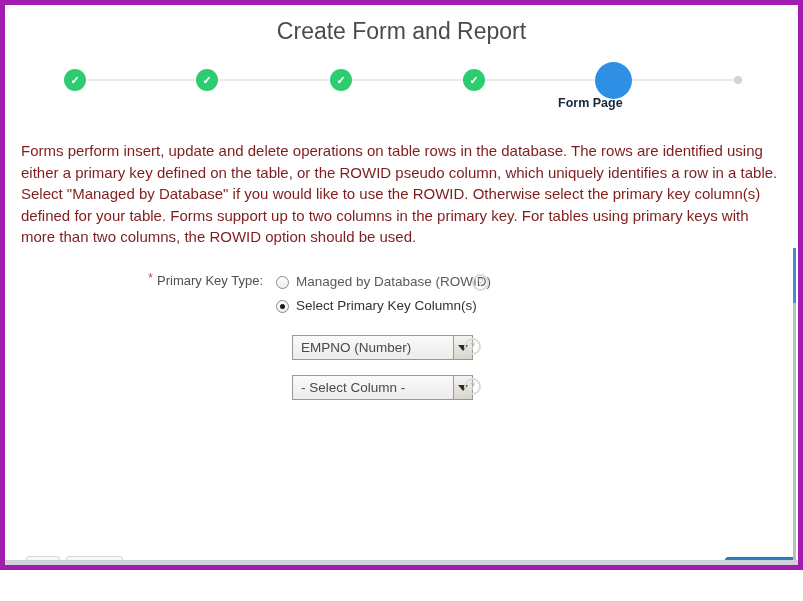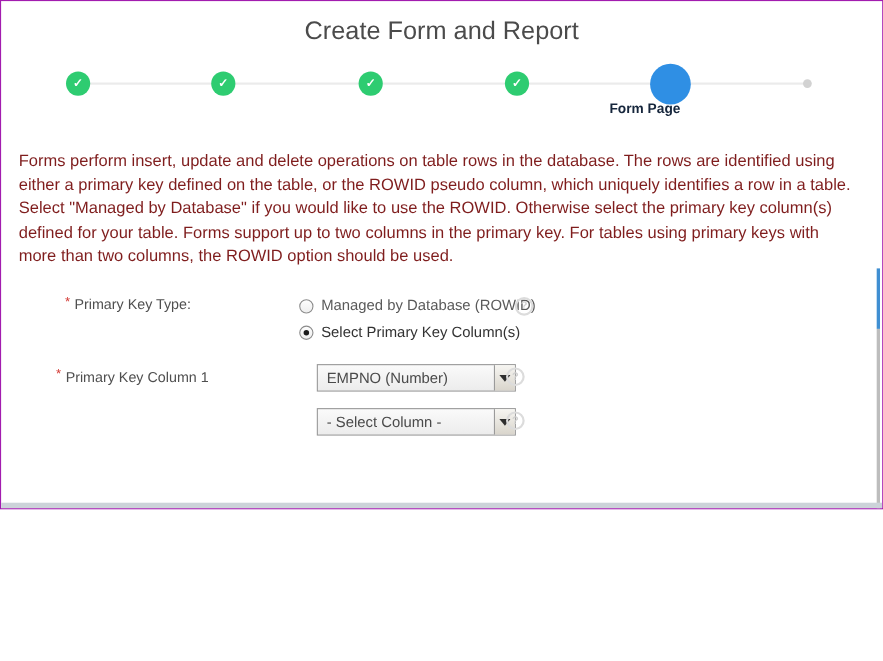--- a/index.html
+++ b/index.html
@@ -1,21 +1,21 @@
 <!DOCTYPE html>
 <html><head>
 <meta charset="utf-8">
 <style>
   * { box-sizing: border-box; margin: 0; padding: 0; }
   html, body { width: 803px; height: 601px; background: #fff; }
   body { font-family: "Liberation Sans", sans-serif; position: relative; overflow: hidden; }
 
   .dialog {
-    position: absolute; left: 0; top: 0; width: 803px; height: 463px;
-    background: #fff; border: 1px solid #a21caf; overflow: hidden;
+    position: absolute; left: 0; top: 0; width: 803px; height: 570px;
+    background: #fff; border: 5px solid #a21caf; overflow: hidden;
   }
   .bottom-strip {
     position: absolute; left: 0; right: 0; bottom: 0; height: 5px;
     background: #ccd3d9;
   }
 
   
   .wizard-title {
     position: absolute; top: 13px; left: 0; width: 100%;
     text-align: center; font-size: 23px; color: #4b4b4b; font-weight: 400;
@@ -44,21 +44,21 @@
   }
 
   
   .description {
     position: absolute; left: 16px; top: 135px; width: 757px;
     font-size: 15px; line-height: 21.5px; color: #7f1d1d;
   }
 
   
   .field-label {
-    position: absolute; text-align: left; font-size: 13px; color: #4f4f4f;
+    position: absolute; text-align: right; font-size: 13px; color: #4f4f4f;
   }
   .req { color: #d43f3a; font-size: 12px; position: relative; top: -3px; margin-right: 4px; }
   .lbl-pkt  { left: 58px; top: 268px; width: 200px; }
   .lbl-pkc1 { left: 50px; top: 334px; width: 200px; }
   .lbl-pkc2 { left: 50px; top: 375px; width: 200px; }
 
   
   .radio-row { position: absolute; left: 271px; height: 16px; }
   .radio-row.r1 { top: 269px; }
   .radio-row.r2 { top: 293px; }
@@ -154,23 +154,20 @@
     <span class="radio-label">Managed by Database (ROWID)</span>
   </div>
   <div class="help-icon help-pkt">?</div>
   <div class="radio-row r2">
     <span class="radio checked">
         <span class="dot"></span>
       </span>
     <span class="radio-label">Select Primary Key Column(s)</span>
   </div>
 
-  <div class="field-label lbl-pkc1">
-    <span class="req">*</span><span>Primary Key Column 1</span>
-  </div>
   <div class="select-box select-pkc1">
     <span class="select-value">EMPNO (Number)</span>
     <span class="select-arrow-btn">
         <span class="tri"></span>
       </span>
   </div>
   <div class="help-icon help-pkc1">?</div>
 
   <div class="select-box select-pkc2">
     <span class="select-value">- Select Column -</span>

